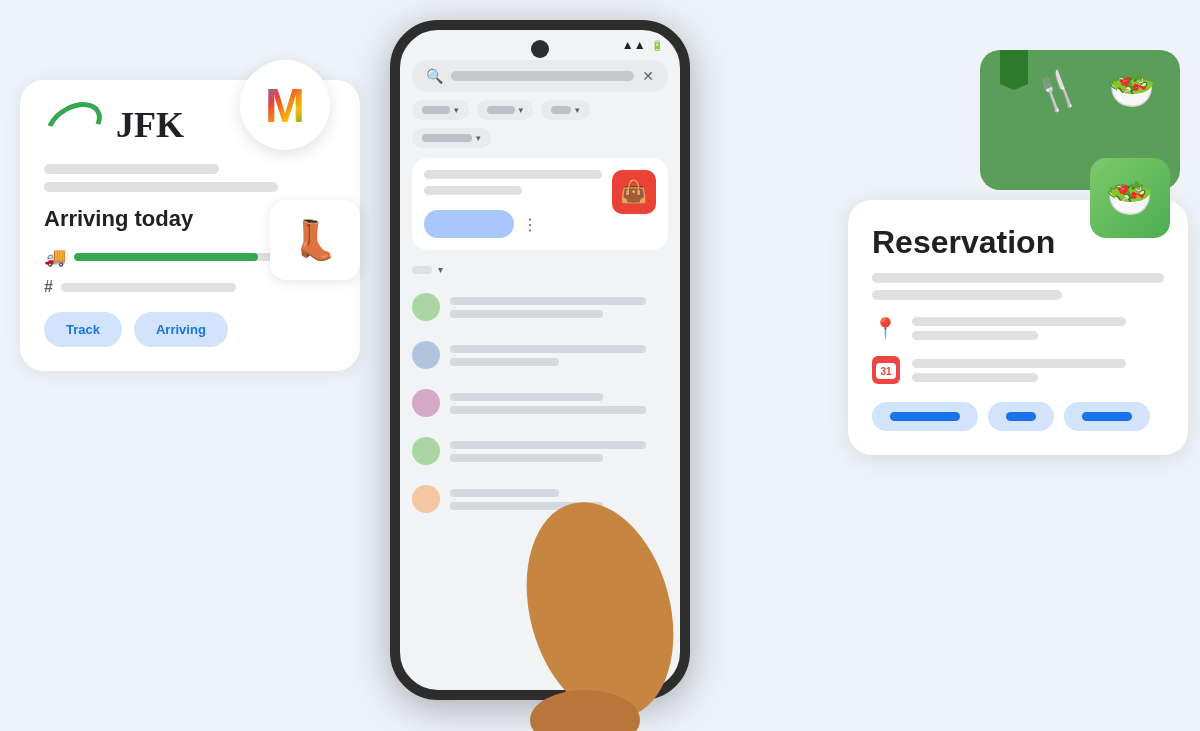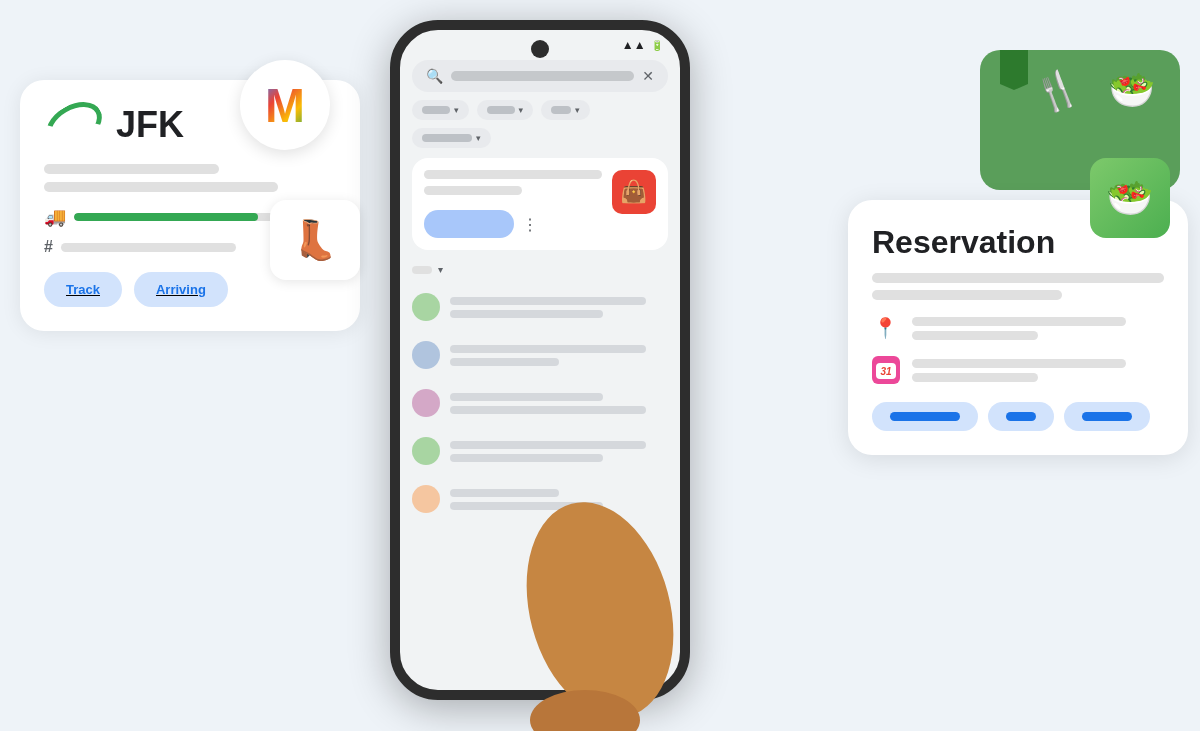--- a/index.html
+++ b/index.html
@@ -36,20 +36,21 @@
       border-bottom-color: transparent;
       border-left-color: transparent;
       transform: rotate(-30deg);
       margin-right: 12px;
       flex-shrink: 0;
     }
     .jfk-label {
       font-size: 36px;
       font-weight: 700;
       color: #202124;
+      font-family: Liberation Serif, serif;
     }
     .left-card-lines {
       display: flex;
       flex-direction: column;
       gap: 8px;
       margin-bottom: 14px;
     }
     .line-gray {
       height: 10px;
       background: #e0e0e0;
@@ -103,21 +104,20 @@
     .line-gray2 {
       height: 9px;
       background: #e0e0e0;
       border-radius: 5px;
       width: 60%;
     }
 
     .btn-row {
       display: flex;
       gap: 12px;
-      text-decoration: underline;
     }
     .btn-blue {
       background: #d2e3fc;
       border: none;
       border-radius: 20px;
       padding: 10px 22px;
       font-size: 13px;
       font-weight: 600;
       color: #1a73e8;
       cursor: pointer;
@@ -389,30 +389,29 @@
       height: 9px;
       background: #e0e0e0;
       border-radius: 5px;
     }
     .rl.l { width: 85%; }
     .rl.s { width: 50%; }
 
     .cal-icon-box {
       width: 28px;
       height: 28px;
-      background: #ec4899;
+      background: #ef4444;
       border-radius: 6px;
       display: flex;
       align-items: center;
       justify-content: center;
       font-size: 14px;
       color: white;
       font-weight: 700;
       flex-shrink: 0;
-      font-style: italic;
     }
     .cal-inner {
       background: white;
       border-radius: 4px;
       width: 20px;
       height: 16px;
       display: flex;
       align-items: center;
       justify-content: center;
       font-size: 10px;
@@ -543,20 +542,21 @@
 
 <div class="left-card">
   <div class="left-card-top">
     <div class="jfk-arc"></div>
     <span class="jfk-label">JFK</span>
   </div>
   <div class="left-card-lines">
     <div class="line-gray short"></div>
     <div class="line-gray med"></div>
   </div>
+  <div class="arriving-label">Arriving today</div>
   <div class="truck-row">
     <span class="truck-icon">🚚</span>
     <div class="progress-bar-wrap">
       <div class="progress-bar-fill"></div>
     </div>
   </div>
   <div class="hash-row">
     <span class="hash-sym">#</span>
     <div class="line-gray2"></div>
   </div>

